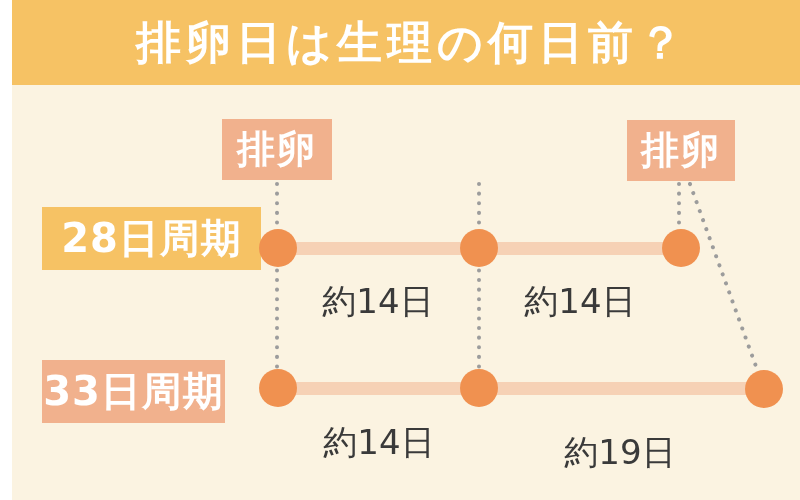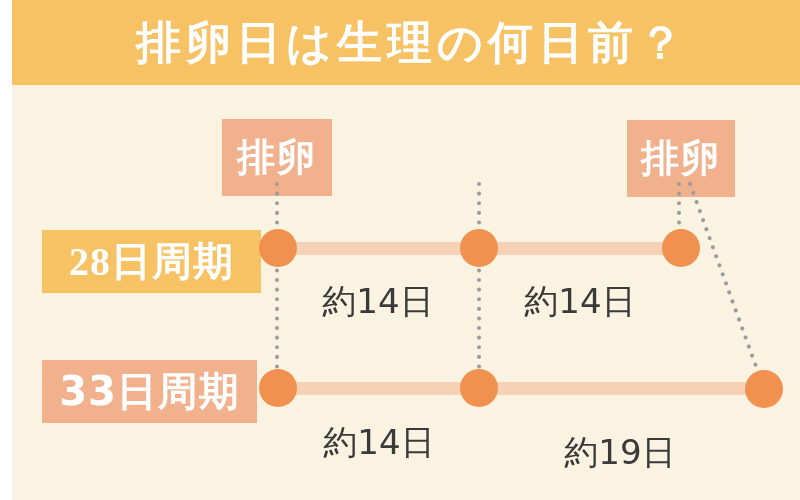--- a/index.html
+++ b/index.html
@@ -29,21 +29,21 @@
     color: var(--text-white, #FFFFFF);
     font-size: 45px;
     font-weight: bold;
     letter-spacing: 5px;
     white-space: nowrap;
   }
 
   
   .marker {
     position: absolute;
-    height: 77px;
+    height: 61px;
     background: var(--peach-box, #F1B18D);
     color: var(--text-white, #FFFFFF);
     font-size: 38px;
     font-weight: bold;
     display: flex;
     align-items: center;
     justify-content: center;
     letter-spacing: 2px;
     white-space: nowrap;
   }
@@ -58,22 +58,22 @@
     height: 63px;
     color: var(--text-white, #FFFFFF);
     font-size: 40px;
     font-weight: bold;
     display: flex;
     align-items: center;
     justify-content: center;
     letter-spacing: 1px;
     white-space: nowrap;
   }
-  #row-label-28 { top: 230px; width: 219px; background: var(--amber-box, #F6C264); font-family: Liberation Serif, serif; }
-  #row-label-33 { top: 360px; width: 215px; background: var(--peach-box, #F1B18D); }
+  #row-label-28 { top: 207px; width: 219px; background: var(--amber-box, #F6C264); }
+  #row-label-33 { top: 360px; width: 183px; background: var(--peach-box, #F1B18D); }
 
   
   .track {
     position: absolute;
     height: 13px;
     background: var(--track, #F6D1B5);
     z-index: 1;
   }
   #track-28 { left: 266px; top: 242px; width: 403px; }
   #track-33 { left: 266px; top: 382px; width: 486px; }

